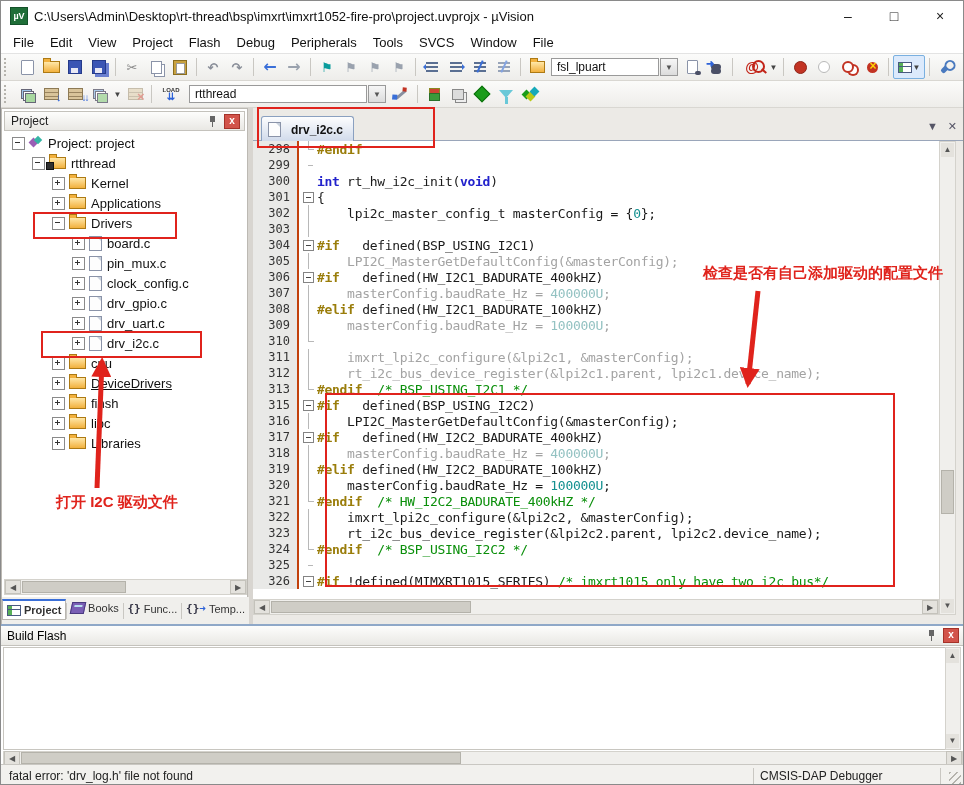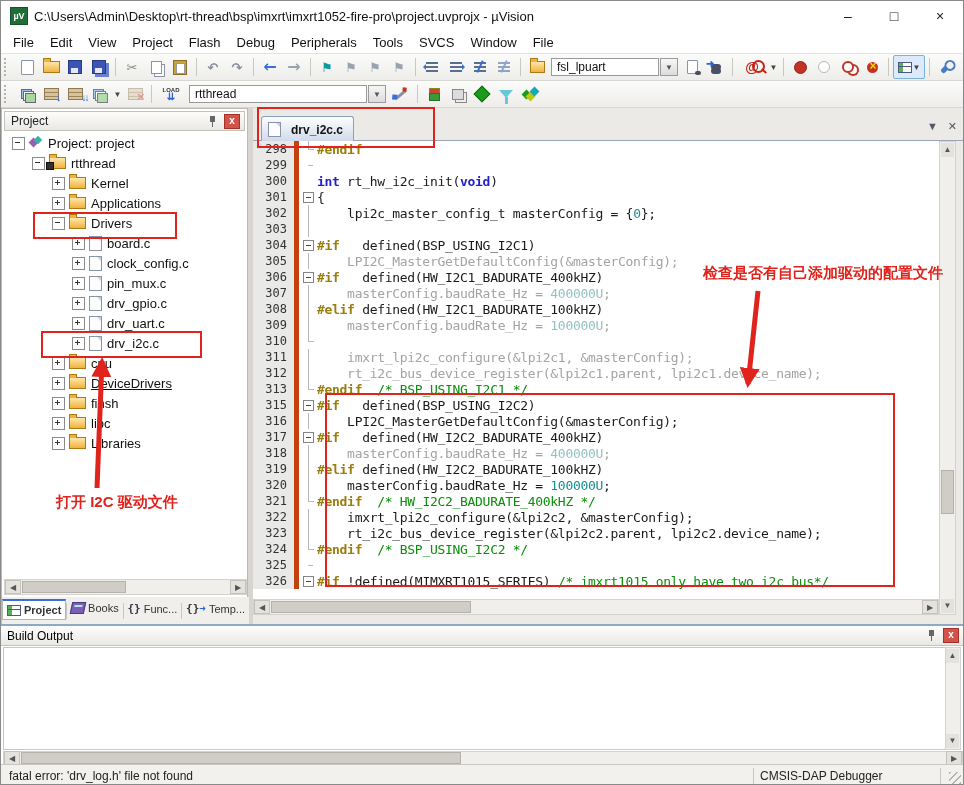--- a/index.html
+++ b/index.html
@@ -117,21 +117,21 @@
   .braces .ar{color:#2d62d8;}
   
   .editor{position:absolute;left:252px;top:0;width:712px;height:516px;background:#eceae6;}
   .tabbar{position:absolute;left:0;top:0;width:100%;height:33px;background:#eceae6;border-bottom:1px solid #9aa6ba;box-sizing:border-box;}
   .etab{position:absolute;left:8px;top:8px;height:25px;background:linear-gradient(#fdfdfe,#cfd9ea);
         border:1px solid #8aa0c0;border-bottom:none;border-radius:3px 3px 0 0;display:flex;align-items:center;
         padding:0 10px 0 6px;gap:5px;font-size:12px;font-weight:bold;color:#111;}
   .tabctl{position:absolute;right:8px;top:12px;display:flex;gap:10px;color:#556;font-size:11px;}
   .code{position:absolute;left:0;top:33px;width:686px;height:458px;background:#fff;overflow:hidden;}
   .code-line{height:16px;display:flex;align-items:center;}
-  .ln{width:46px;flex:none;background:#e9e9e7;border-right:5px solid #c2410c;color:#333;
+  .ln{width:46px;flex:none;background:#e9e9e7;border-right:2px solid #c2410c;color:#333;
       font:12px "DejaVu Sans Mono",monospace;text-align:right;padding-right:7px;height:16px;line-height:16px;box-sizing:border-box;}
   .fold{width:18px;flex:none;height:16px;position:relative;}
   .fold.f-box::before{content:"";position:absolute;left:4px;top:3px;width:9px;height:9px;border:1px solid #848484;background:#fff;}
   .fold.f-box::after{content:"";position:absolute;left:7px;top:8px;width:5px;height:1px;background:#444;}
   .fold.f-line::before{content:"";position:absolute;left:9px;top:0;width:1px;height:16px;background:#b8b8b8;}
   .fold.f-end::before{content:"";position:absolute;left:9px;top:0;width:1px;height:9px;background:#b8b8b8;}
   .fold.f-end::after{content:"";position:absolute;left:9px;top:8px;width:6px;height:1px;background:#b8b8b8;}
   .fold.f-dash::after{content:"";position:absolute;left:9px;top:8px;width:5px;height:1px;background:#b8b8b8;}
   .ct{font:13px "DejaVu Sans Mono",monospace;white-space:pre;letter-spacing:-0.3px;}
   .tk-pl{color:#1a1a1a}.tk-k{color:#2222cc;font-weight:bold}.tk-pp{color:#9a7d0a;font-weight:bold}
@@ -400,26 +400,26 @@
             <span>Drivers</span>
           </div>
           <div class="tree-row" style="padding-left: 68px;">
             <span class="expander plus"></span>
             <span class="ti ti-file"></span>
             <span>board.c</span>
           </div>
           <div class="tree-row" style="padding-left: 68px;">
             <span class="expander plus"></span>
             <span class="ti ti-file"></span>
+            <span>pin_mux.c</span>
+          </div>
+          <div class="tree-row" style="padding-left: 68px;">
+            <span class="expander plus"></span>
+            <span class="ti ti-file"></span>
             <span>clock_config.c</span>
-          </div>
-          <div class="tree-row" style="padding-left: 68px;">
-            <span class="expander plus"></span>
-            <span class="ti ti-file"></span>
-            <span>pin_mux.c</span>
           </div>
           <div class="tree-row" style="padding-left: 68px;">
             <span class="expander plus"></span>
             <span class="ti ti-file"></span>
             <span>drv_gpio.c</span>
           </div>
           <div class="tree-row" style="padding-left: 68px;">
             <span class="expander plus"></span>
             <span class="ti ti-file"></span>
             <span>drv_uart.c</span>
@@ -643,21 +643,21 @@
       <div class="vscroll">
         <span class="vs-btn" style="top:1px;">▲</span>
         <span class="vs-thumb" style="top:328px;height:44px;"></span>
         <span class="vs-btn" style="bottom:1px;">▼</span>
       </div>
     </div>
   </div>
 
   <div class="bo">
     <div class="bo-header">
-      <span>Build Output</span>
+      <span>Build Flash</span>
       <span class="pin"></span>
       <span class="closebox">x</span>
     </div>
     <div class="bo-body"></div>
     <div class="bo-vscroll">
       <span class="vs-btn" style="top:1px;left:0;">▲</span>
       <span class="vs-btn" style="bottom:1px;left:0;">▼</span>
     </div>
     <div class="bo-hscroll">
       <span class="sb-btn">◀</span>

